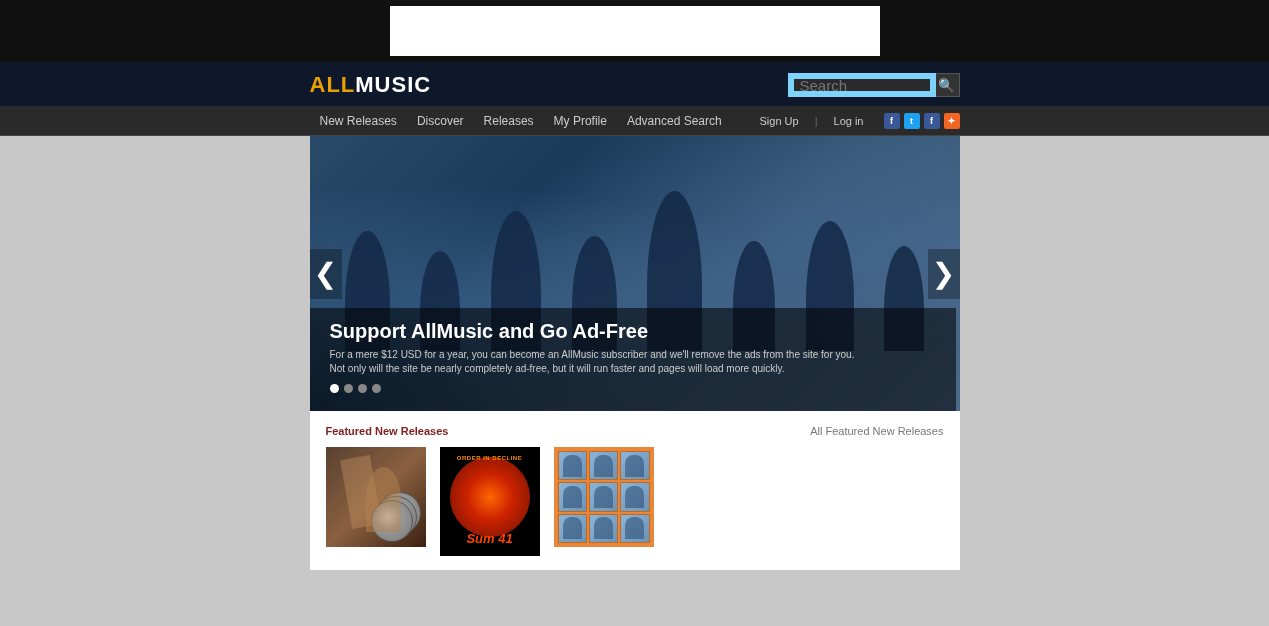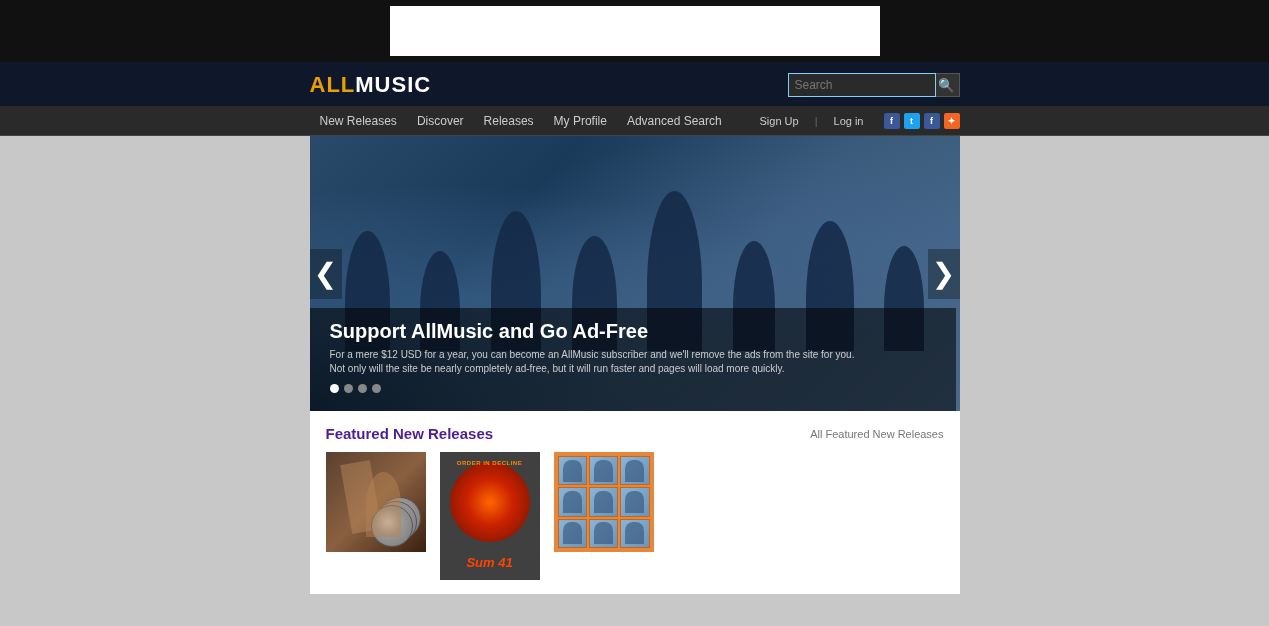--- a/index.html
+++ b/index.html
@@ -46,25 +46,25 @@
     .logo span.music {
       color: #fff;
     }
     .search-bar {
       display: flex;
       align-items: center;
     }
     .search-input {
       width: 148px;
       height: 24px;
-      border: 1px solid #7dd3fc;
+      border: 6px solid #7dd3fc;
       background: #2a2a2a;
       color: #aaa;
       padding: 0 6px;
-      font-size: 12px;
+      font-size: 15px;
       outline: none;
     }
     .search-button {
       background: #333;
       border: 1px solid #555;
       border-left: none;
       height: 24px;
       width: 24px;
       cursor: pointer;
       display: flex;
@@ -251,23 +251,23 @@
       margin-top: 0;
       padding: 14px 16px;
     }
     .section-header {
       display: flex;
       align-items: center;
       justify-content: space-between;
       margin-bottom: 10px;
     }
     .section-title {
-      font-size: 15px;
+      font-size: 11px;
       font-weight: bold;
-      color: #4c1d95;
+      color: #7f1d1d;
     }
     .section-link {
       color: #777;
       font-size: 11px;
       text-decoration: none;
     }
     .albums-row {
       display: flex;
       gap: 14px;
     }
@@ -318,22 +318,22 @@
       border-radius: 50%;
       background: radial-gradient(circle at 40% 40%, #ddd 0%, #999 40%, #777 100%);
       border: 1px solid #555;
     }
     .cd:nth-child(1) { bottom: 8px; right: 0; }
     .cd:nth-child(2) { bottom: 4px; right: 4px; }
     .cd:nth-child(3) { bottom: 0; right: 8px; }
 
     .album-cover-sum41 {
       width: 100px;
-      height: 128px;
-      background: #404040;
+      height: 109px;
+      background: #000000;
       position: relative;
       display: flex;
       align-items: center;
       justify-content: center;
       overflow: hidden;
     }
     .album-cover-sum41::before {
       content: '';
       position: absolute;
       width: 80px;

